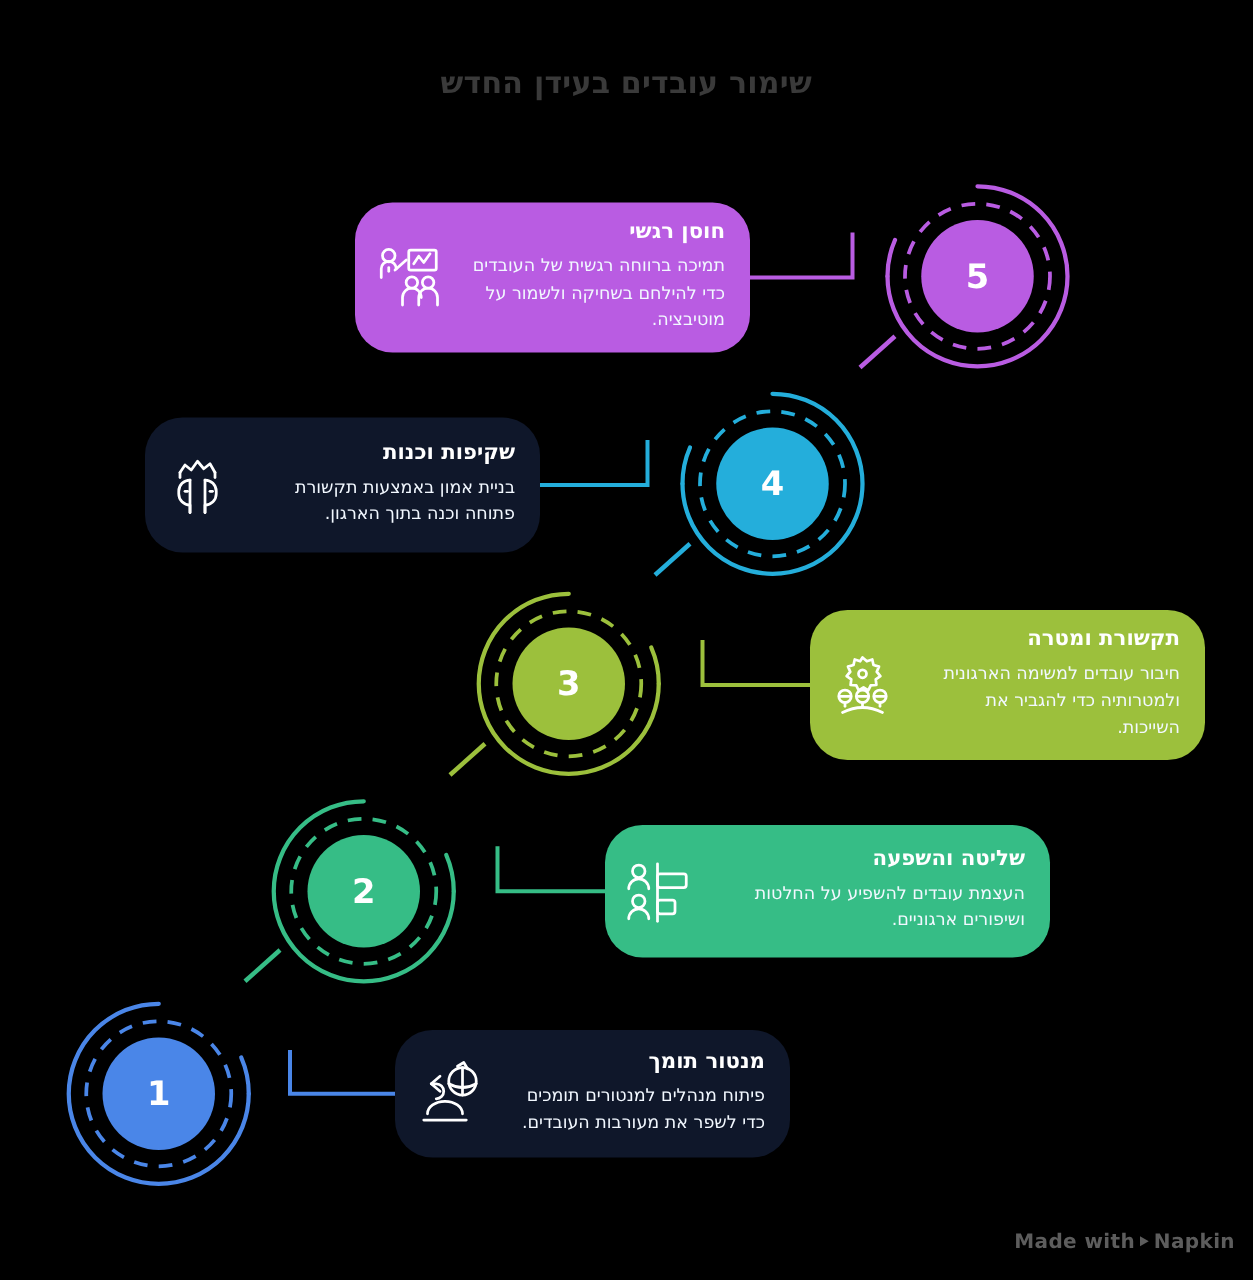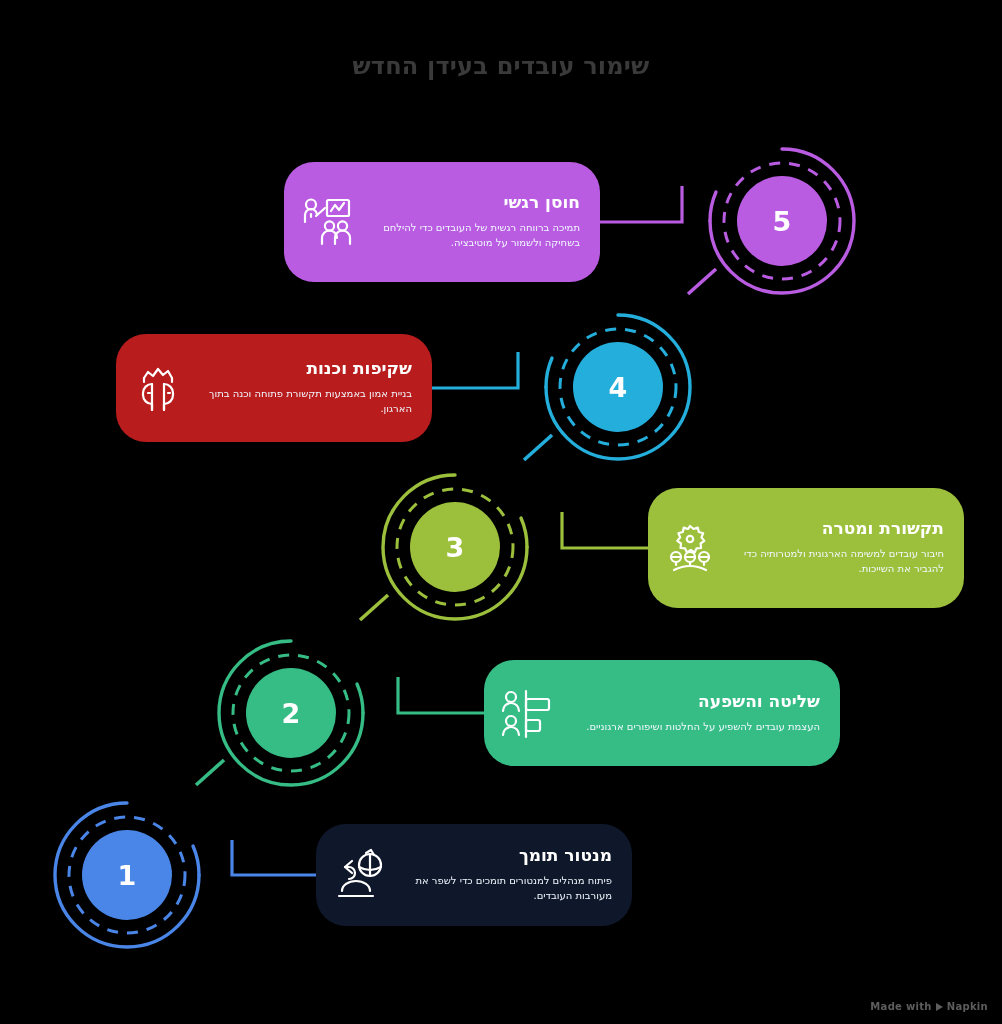--- a/index.html
+++ b/index.html
@@ -20,35 +20,35 @@
     position:absolute;border-radius:30px;box-sizing:border-box;
     direction:rtl;text-align:right;
     display:flex;align-items:center;gap:16px;
     padding:14px 20px 14px 14px;
   }
   .card .txt{flex:1 1 auto;}
   .card .hd{
     font-size:17px;font-weight:700;color:#ffffff;margin:0 0 8px 0;line-height:1.1;
   }
   .card .bd{
-    font-size:10px;font-weight:400;color:#f2f8ff;line-height:1.55;
+    font-size:14px;font-weight:400;color:#f2f8ff;line-height:1.55;
   }
   .card .ico{flex:0 0 auto;width:56px;height:56px;display:block;}
   .card .ico svg{width:56px;height:56px;display:block;}
 
   .numwrap{position:absolute;width:170px;height:170px;}
   .numwrap svg{position:absolute;inset:0;width:170px;height:170px;}
   .numwrap .num{
     position:absolute;inset:0;display:flex;align-items:center;justify-content:center;
     font-size:27px;font-weight:700;color:#fff;
   }
 
   .watermark{
-    position:absolute;right:14px;bottom:12px;
-    font-size:10px;font-weight:700;color:#5d5d5d;
+    position:absolute;right:14px;bottom:22px;
+    font-size:16px;font-weight:700;color:#5d5d5d;
     display:flex;align-items:center;gap:4px;letter-spacing:.3px;
   }
   .watermark .play{
     width:0;height:0;border-left:7px solid #5d5d5d;
     border-top:4.5px solid transparent;border-bottom:4.5px solid transparent;
     display:inline-block;
   }
 </style>
 </head>
 <body>
@@ -102,21 +102,21 @@
   <div class="numwrap" style="left:697px;top:136px;">
     <svg viewBox="0 0 170 170">
       <path d="M85 13 a72 72 0 1 1 -72 72" fill="none" stroke="#b95ce2" stroke-width="3.4" stroke-linecap="round"></path>
       <path d="M13 85 a72 72 0 0 1 6 -29" fill="none" stroke="#b95ce2" stroke-width="3.4" stroke-linecap="round"></path>
       <circle cx="85" cy="85" r="58" fill="none" stroke="#b95ce2" stroke-width="3" stroke-dasharray="11 9"></circle>
       <circle cx="85" cy="85" r="45" fill="#b95ce2"></circle>
     </svg>
     <div class="num">5</div>
   </div>
 
-  <div class="card" style="left:116px;top:334px;width:316px;height:108px;background:#b91c1c;">
+  <div class="card" style="left:116px;top:334px;width:316px;height:108px;background:#0f172a;">
     <div class="txt">
       <div class="hd">שקיפות וכנות</div>
       <div class="bd">בניית אמון באמצעות תקשורת פתוחה וכנה בתוך הארגון.</div>
     </div>
     <span class="ico">
       <svg viewBox="0 0 56 56" fill="none" stroke="#ffffff" stroke-width="2.2" stroke-linecap="round" stroke-linejoin="round">
         <path d="M14 18 l4-6 5 4 5-7 5 6 5-4 4 7"></path>
         <path d="M14 18 v4"></path>
           <path d="M42 18 v4"></path>
         <path d="M22 24 a9 9 0 0 0 -9 9 v2 a9 9 0 0 0 9 9 v6"></path>

